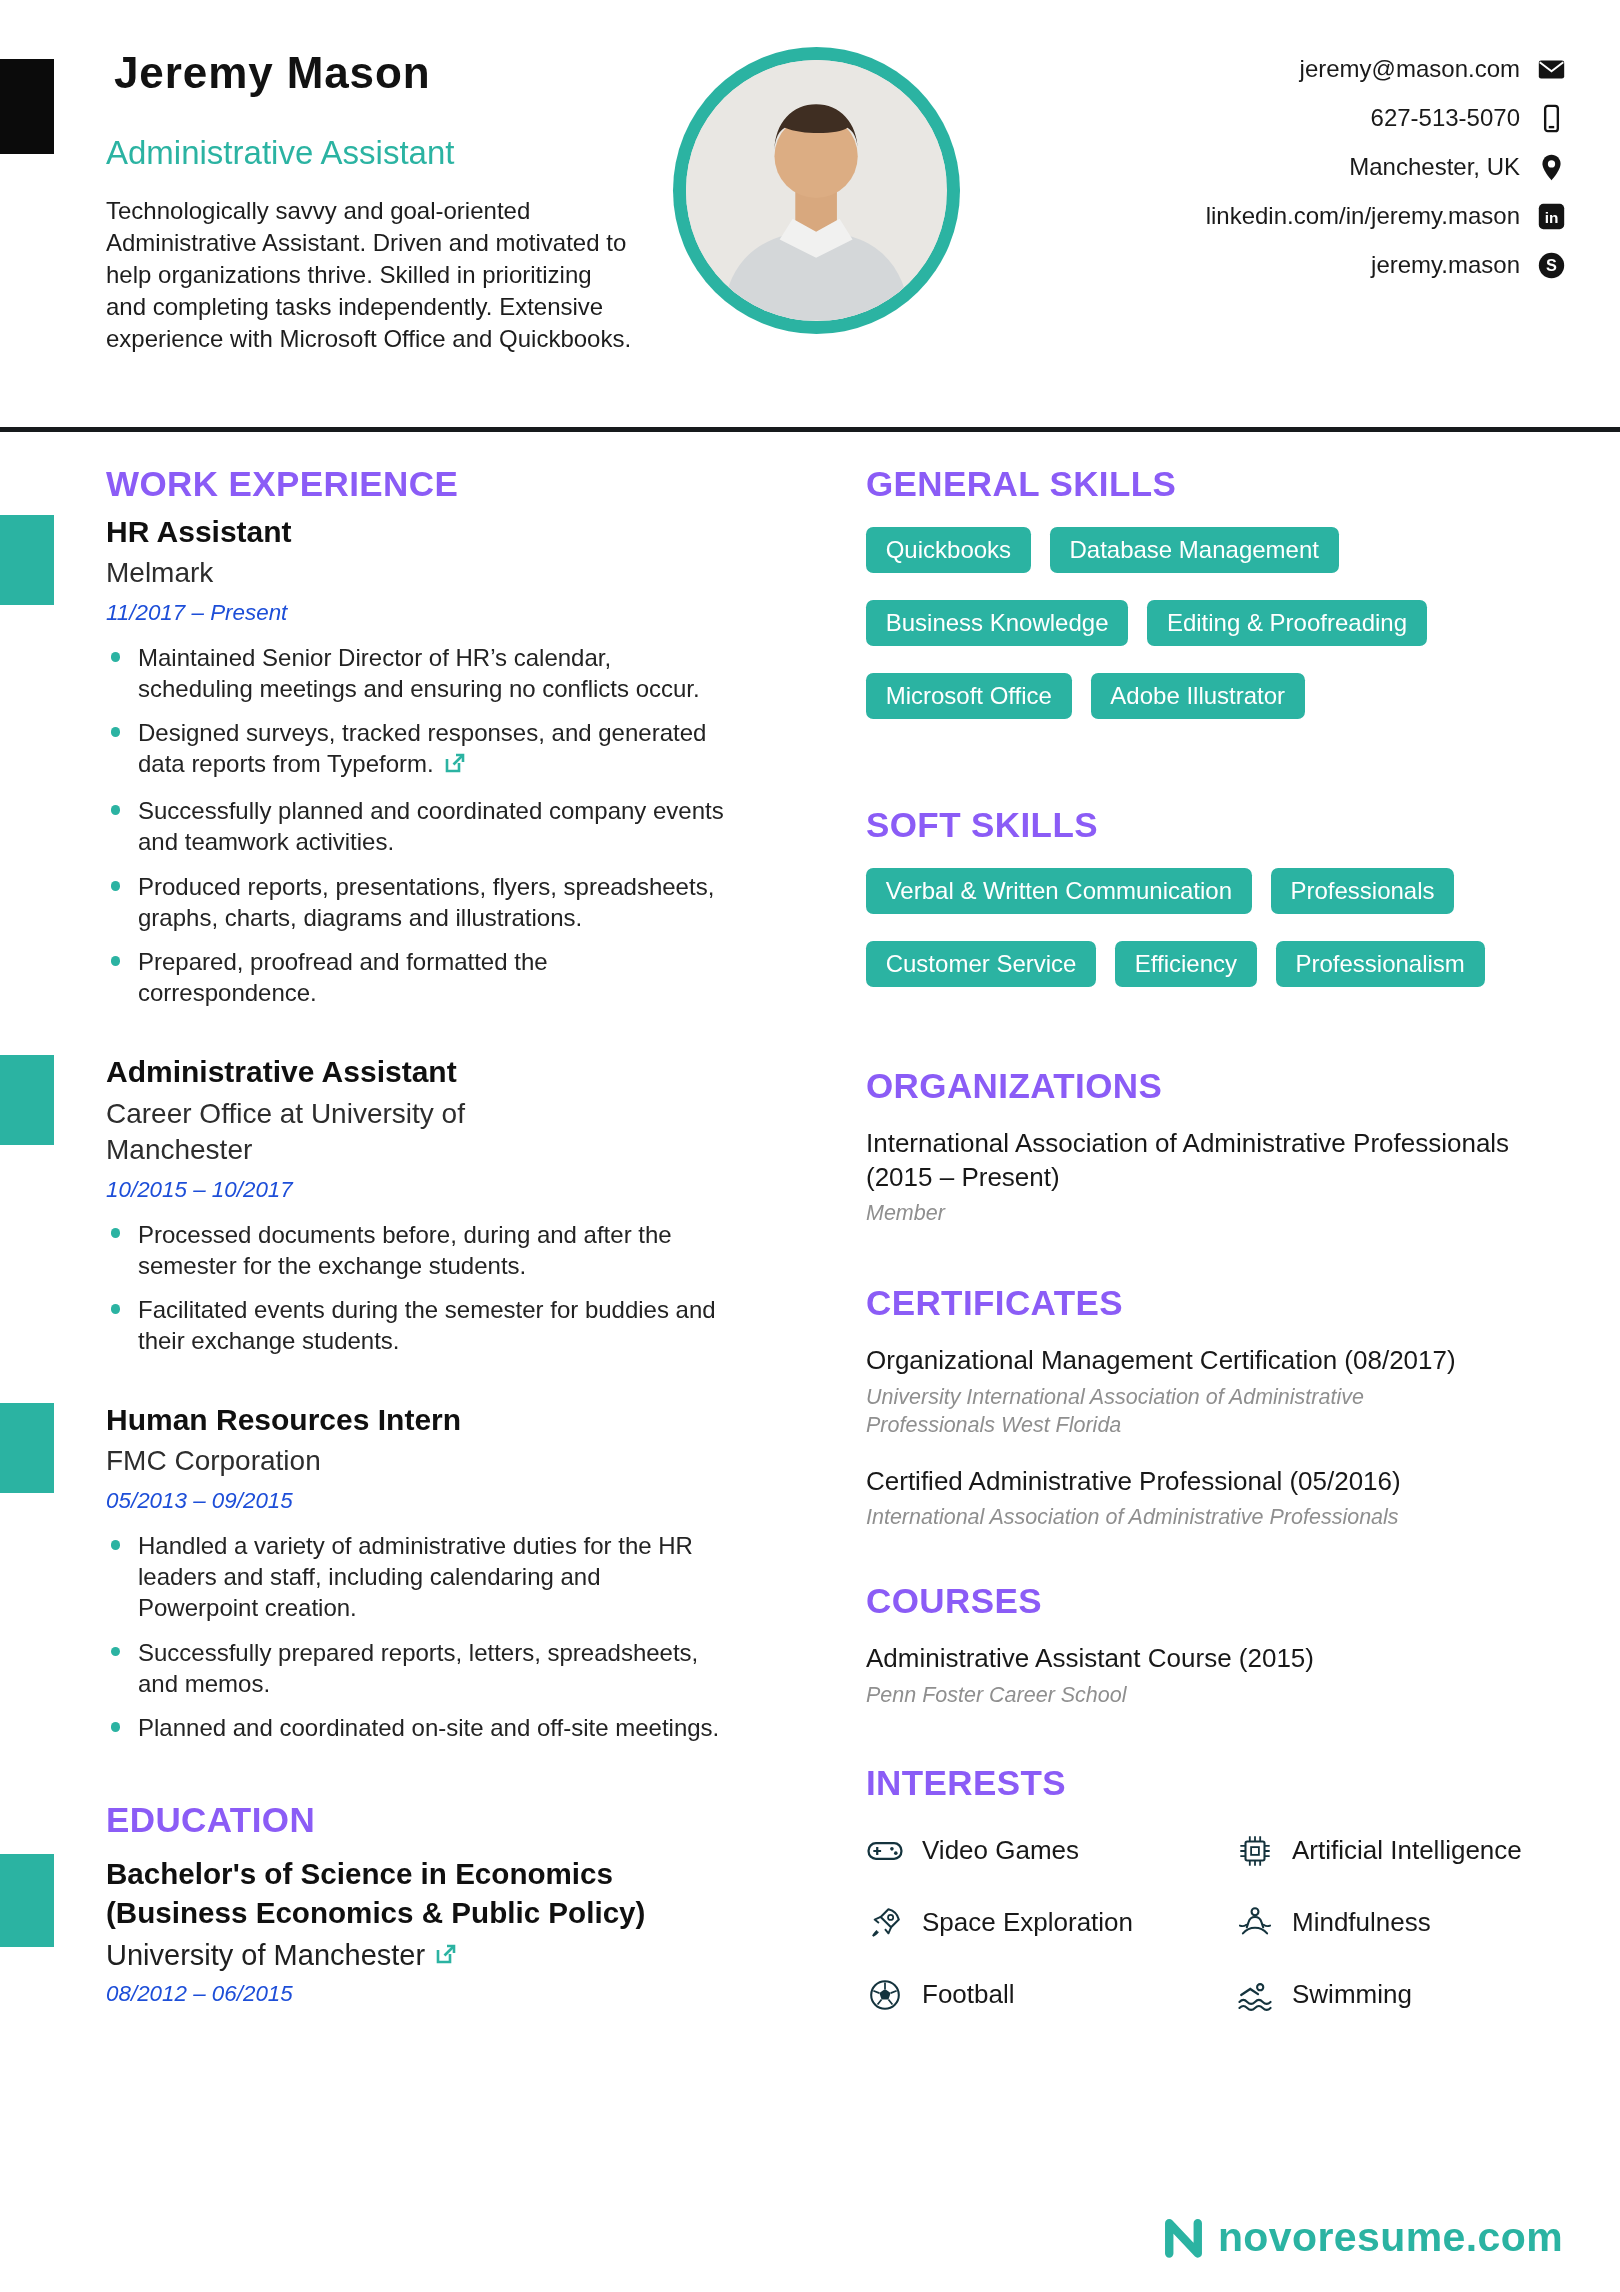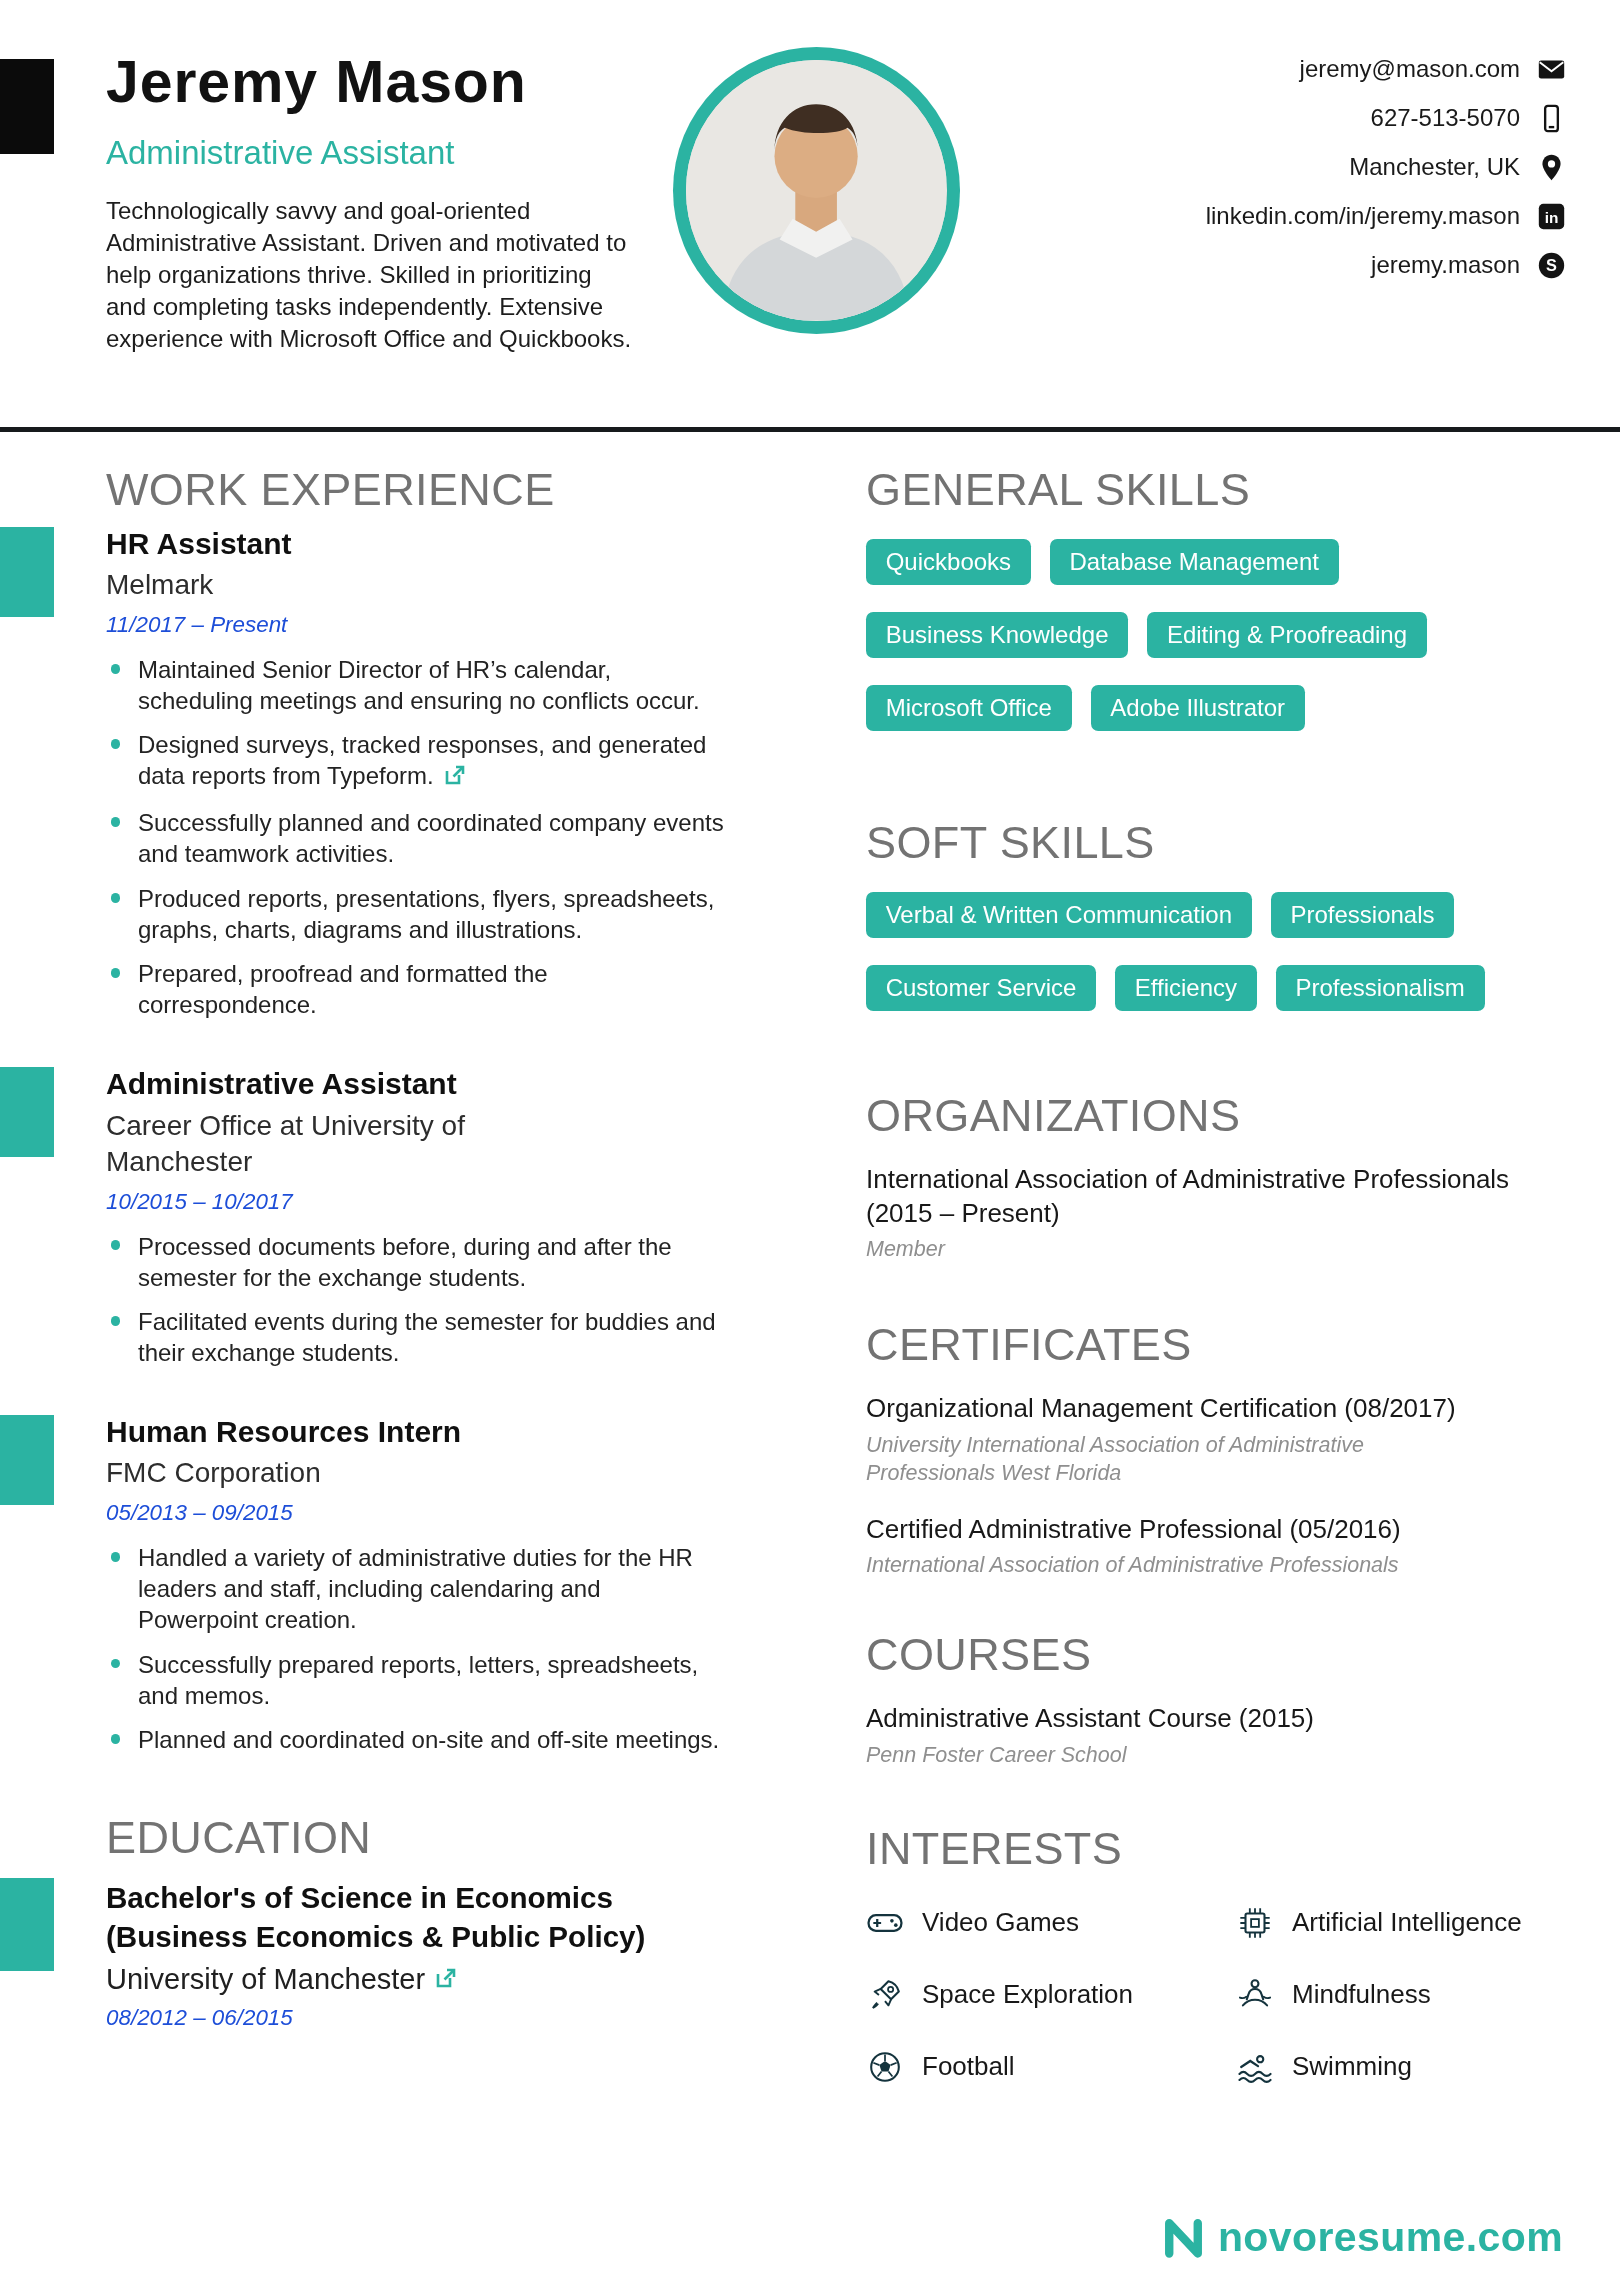--- a/index.html
+++ b/index.html
@@ -12,41 +12,41 @@
   .page {
     position:relative;
     width:1620px;
     height:2293px;
     background:#ffffff;
     overflow:hidden;
   }
 
   
   .block-black { position:absolute; left:0; top:59px; width:54px; height:95px; background:#0b0b0b; }
-  .name { position:absolute; left:106px; top:48px; font-size:59px; font-weight:700; letter-spacing:0.9px; color:#121212; }
+  .name { position:absolute; left:114px; top:48px; font-size:44px; font-weight:700; letter-spacing:0.9px; color:#121212; }
   .job-title { position:absolute; left:106px; top:134px; font-size:33px; color:#2bb3a2; }
   .summary { position:absolute; left:106px; top:195px; width:530px; font-size:24px; line-height:32px; color:#1d1d1d; }
 
   .photo-ring { position:absolute; left:673px; top:47px; width:287px; height:287px; border-radius:50%; background:#2bb3a2; }
   .photo { position:absolute; inset:13.4px; border-radius:50%; overflow:hidden; background:#e9e7e3; }
   .photo svg { width:100%; height:100%; display:block; }
 
   .contacts { position:absolute; top:54px; right:54px; display:flex; flex-direction:column; gap:19px; align-items:flex-end; }
   .contact-row { display:flex; align-items:center; gap:16px; }
   .contact-value { font-size:24px; color:#1a1a1a; }
   .contact-icon { width:30px; height:30px; display:flex; align-items:center; justify-content:center; }
   .contact-icon svg { width:29px; height:29px; }
 
   .divider { position:absolute; left:0; top:427px; width:1620px; height:4.5px; background:#171a1c; }
 
   
   .col-left  { position:absolute; left:106px; top:464px; width:618px; }
   .col-right { position:absolute; left:866px; top:464px; width:673px; }
 
-  .section-h { font-size:45px; font-weight:400; color:#737373; letter-spacing:0.4px; }
+  .section-h { font-size:35px; font-weight:700; color:#8b5cf6; letter-spacing:0.4px; }
 
   
   .job { position:relative; margin-top:47px; }
   .job.first { margin-top:10.7px; }
   .accent-bar { position:absolute; left:-106px; top:0; width:54px; height:90px; background:#2bb3a2; }
   .job-h { font-size:30px; font-weight:700; color:#101010; }
   .company { font-size:28px; color:#2d2d2d; margin-top:6.3px; line-height:36px; }
   .company.narrow { max-width:502px; }
   .dates { font-size:22.4px; color:#1d4ed8; font-style:italic; margin-top:9px; }
   ul.bullets { list-style:none; margin-top:16px; display:flex; flex-direction:column; gap:13.4px; }

